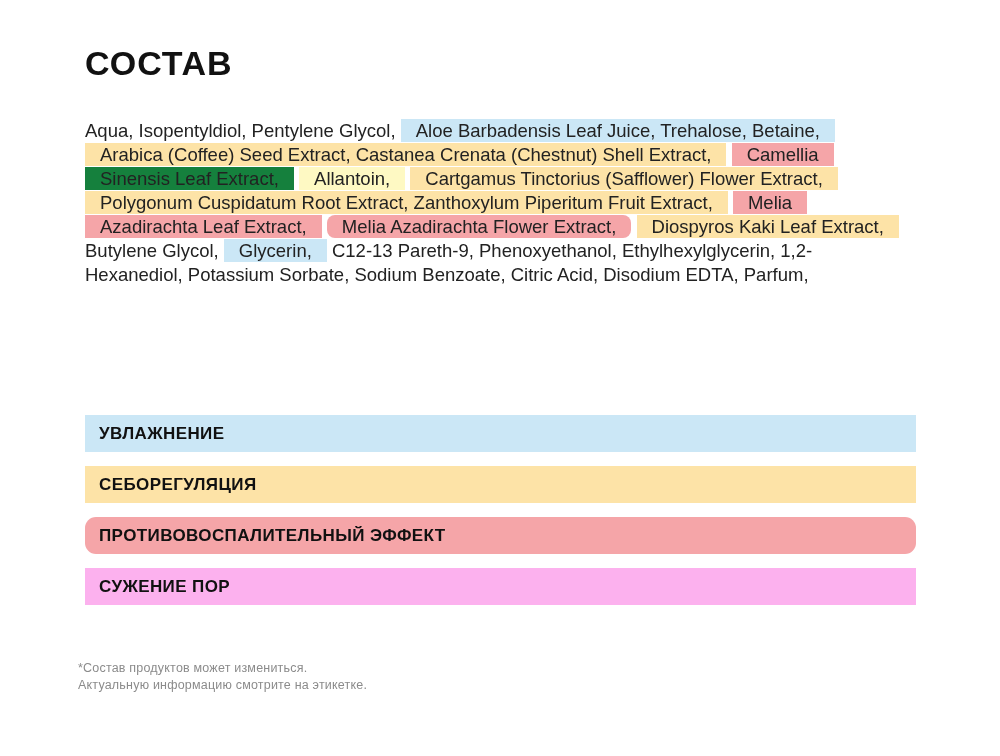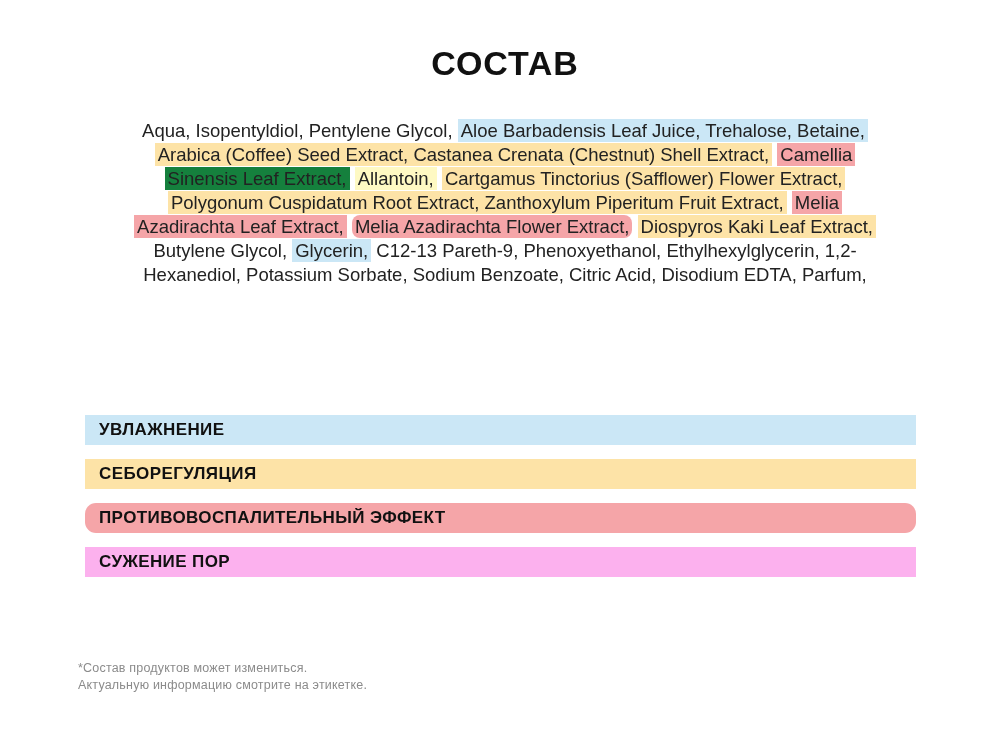--- a/index.html
+++ b/index.html
@@ -9,41 +9,40 @@
     height: 756px;
     background: #ffffff;
     font-family: "Liberation Sans", sans-serif;
     overflow: hidden;
   }
   .content {
     position: absolute;
     left: 85px;
     top: 44px;
     width: 840px;
-    text-align: center;
   }
   .title {
     margin: 0;
     font-size: 34px;
     font-weight: 700;
     color: #111111;
     letter-spacing: 1px;
   }
   .ingredients {
     margin-top: 36px;
     font-size: 18.5px;
     line-height: 24px;
     color: #222222;
   }
   .ing-line { white-space: pre; height: 24px; }
-  .hl { padding: 1px 3px; }
+  .hl { padding: 1px 15px; }
   .legend { margin-top: 128px; }
   .legend-bar {
     width: 831px;
-    height: 30px;
+    height: 37px;
     margin-bottom: 14px;
     display: flex;
     align-items: center;
   }
   .legend-bar span {
     font-size: 17px;
     font-weight: 700;
     color: #111111;
     letter-spacing: 0.4px;
     padding-left: 14px;

